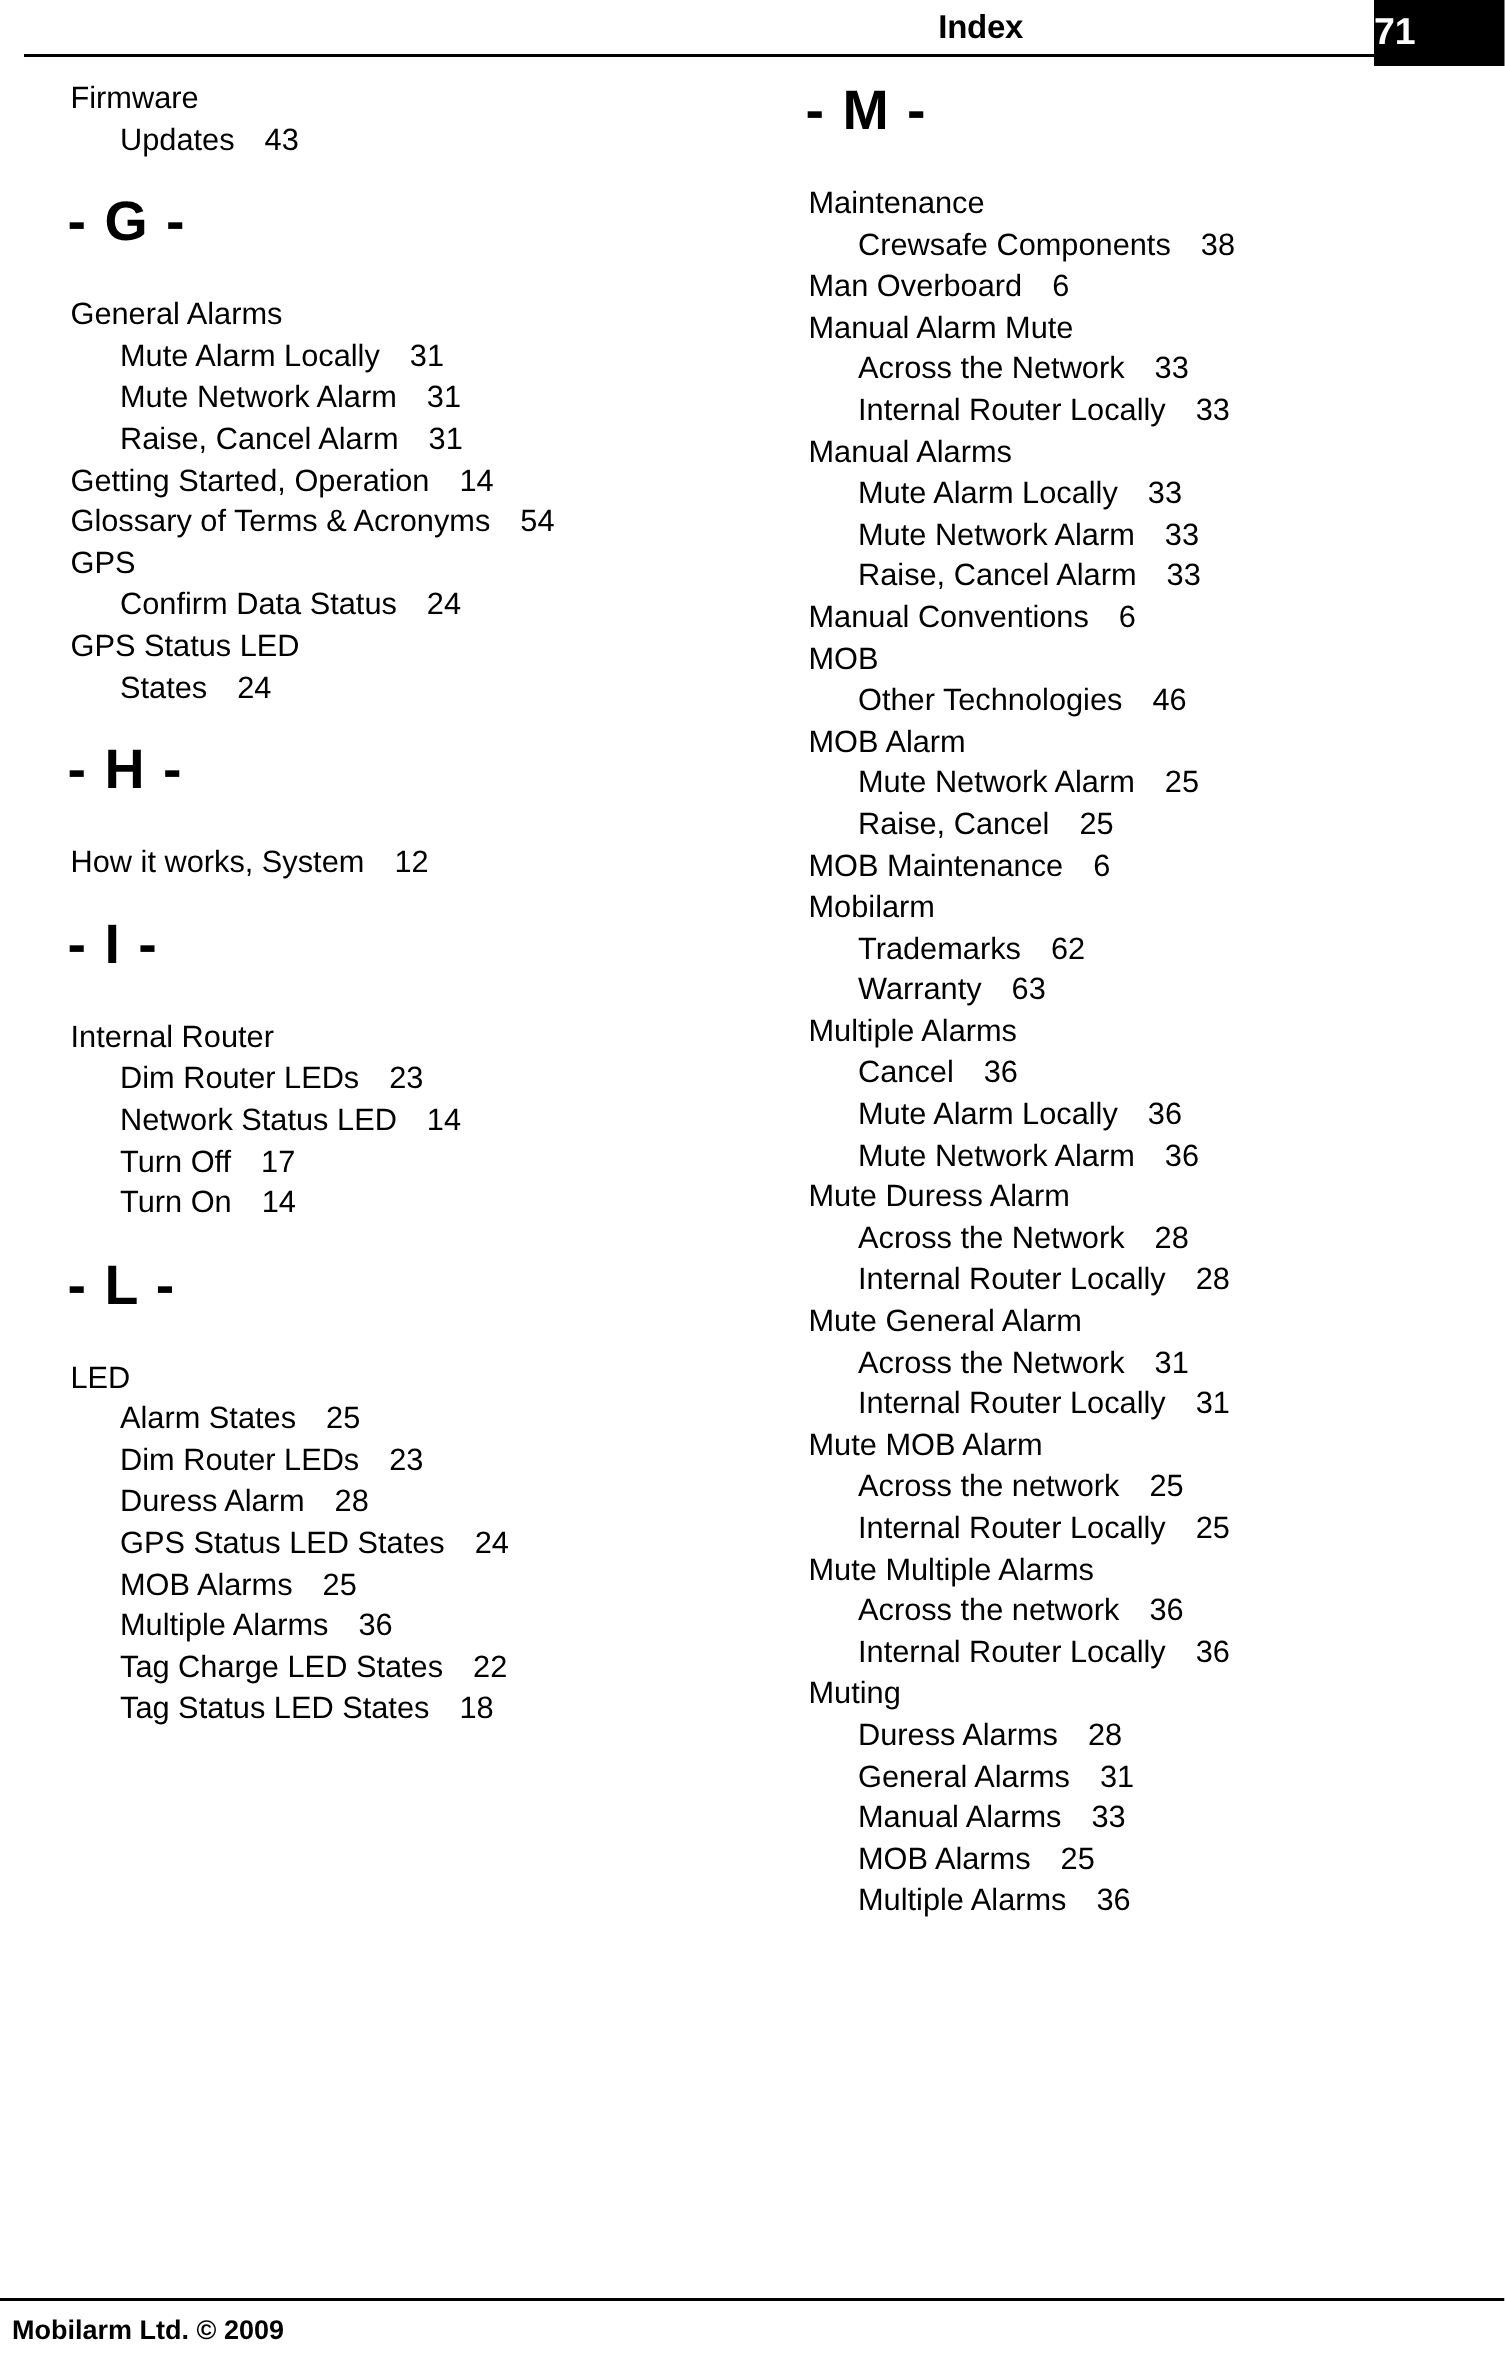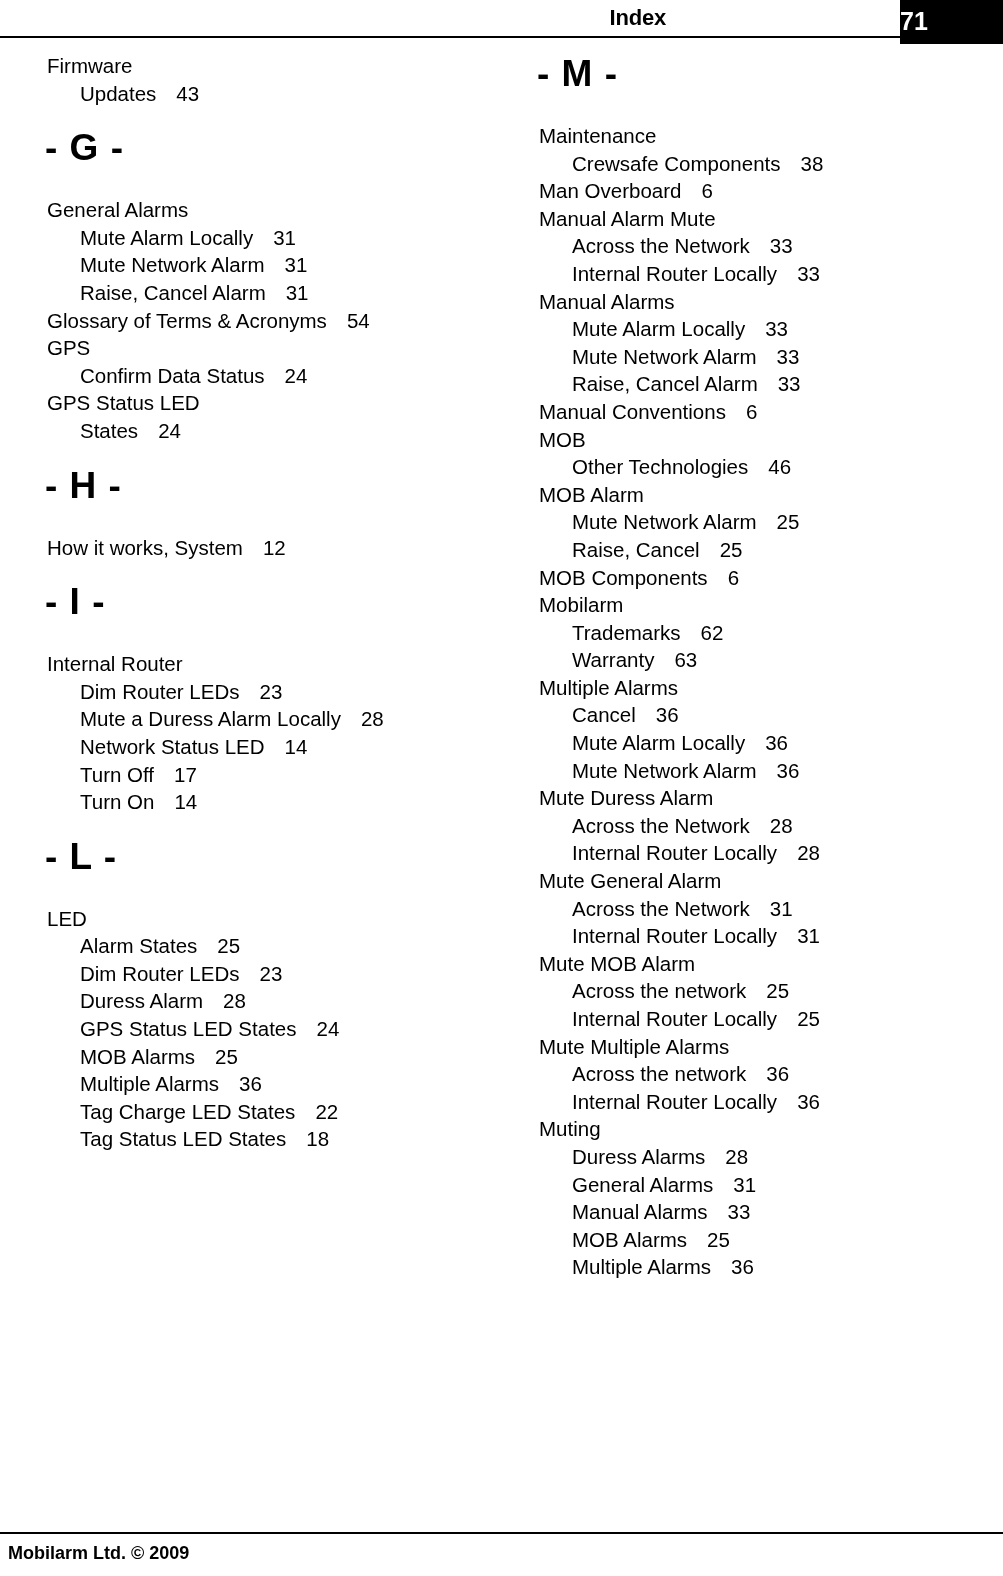--- a/index.html
+++ b/index.html
@@ -10,21 +10,21 @@
     background: #ffffff;
     font-family: "Liberation Sans", sans-serif;
     color: #000000;
     position: relative;
     overflow: hidden;
   }
 
   
   #page-header {
     position: absolute;
-    left: 0; top: 0;
+    left: 16px; top: 0;
     width: 794px;
     height: 46px;
   }
   #header-rule {
     position: absolute;
     left: 0; top: 36px;
     width: 905px;
     height: 2px;
     background: #000;
   }
@@ -129,39 +129,41 @@
         <div class="entry lvl2"><span>Updates</span><span class="pg">43</span></div>
       </div>
       <div class="section-letter">- G -</div>
       <div class="group">
         <div class="entry lvl1"><span>General Alarms</span></div>
         <div class="entry lvl2"><span>Mute Alarm Locally</span><span class="pg">31</span></div>
         <div class="entry lvl2"><span>Mute Network Alarm</span><span class="pg">31</span></div>
         <div class="entry lvl2"><span>Raise, Cancel Alarm</span><span class="pg">31</span></div>
       </div>
       <div class="group">
+        <div class="entry lvl1"><span>Getting Started, Operation</span><span class="pg">14</span></div>
+      </div>
+      <div class="group">
         <div class="entry lvl1"><span>Glossary of Terms &amp; Acronyms</span><span class="pg">54</span></div>
       </div>
       <div class="group">
         <div class="entry lvl1"><span>GPS</span></div>
         <div class="entry lvl2"><span>Confirm Data Status</span><span class="pg">24</span></div>
       </div>
       <div class="group">
         <div class="entry lvl1"><span>GPS Status LED</span></div>
         <div class="entry lvl2"><span>States</span><span class="pg">24</span></div>
       </div>
       <div class="section-letter">- H -</div>
       <div class="group">
         <div class="entry lvl1"><span>How it works, System</span><span class="pg">12</span></div>
       </div>
       <div class="section-letter">- I -</div>
       <div class="group">
         <div class="entry lvl1"><span>Internal Router</span></div>
         <div class="entry lvl2"><span>Dim Router LEDs</span><span class="pg">23</span></div>
-        <div class="entry lvl2"><span>Mute a Duress Alarm Locally</span><span class="pg">28</span></div>
         <div class="entry lvl2"><span>Network Status LED</span><span class="pg">14</span></div>
         <div class="entry lvl2"><span>Turn Off</span><span class="pg">17</span></div>
         <div class="entry lvl2"><span>Turn On</span><span class="pg">14</span></div>
       </div>
       <div class="section-letter">- L -</div>
       <div class="group">
         <div class="entry lvl1"><span>LED</span></div>
         <div class="entry lvl2"><span>Alarm States</span><span class="pg">25</span></div>
         <div class="entry lvl2"><span>Dim Router LEDs</span><span class="pg">23</span></div>
         <div class="entry lvl2"><span>Duress Alarm</span><span class="pg">28</span></div>
@@ -198,21 +200,21 @@
       <div class="group">
         <div class="entry lvl1"><span>MOB</span></div>
         <div class="entry lvl2"><span>Other Technologies</span><span class="pg">46</span></div>
       </div>
       <div class="group">
         <div class="entry lvl1"><span>MOB Alarm</span></div>
         <div class="entry lvl2"><span>Mute Network Alarm</span><span class="pg">25</span></div>
         <div class="entry lvl2"><span>Raise, Cancel</span><span class="pg">25</span></div>
       </div>
       <div class="group">
-        <div class="entry lvl1"><span>MOB Components</span><span class="pg">6</span></div>
+        <div class="entry lvl1"><span>MOB Maintenance</span><span class="pg">6</span></div>
       </div>
       <div class="group">
         <div class="entry lvl1"><span>Mobilarm</span></div>
         <div class="entry lvl2"><span>Trademarks</span><span class="pg">62</span></div>
         <div class="entry lvl2"><span>Warranty</span><span class="pg">63</span></div>
       </div>
       <div class="group">
         <div class="entry lvl1"><span>Multiple Alarms</span></div>
         <div class="entry lvl2"><span>Cancel</span><span class="pg">36</span></div>
         <div class="entry lvl2"><span>Mute Alarm Locally</span><span class="pg">36</span></div>

